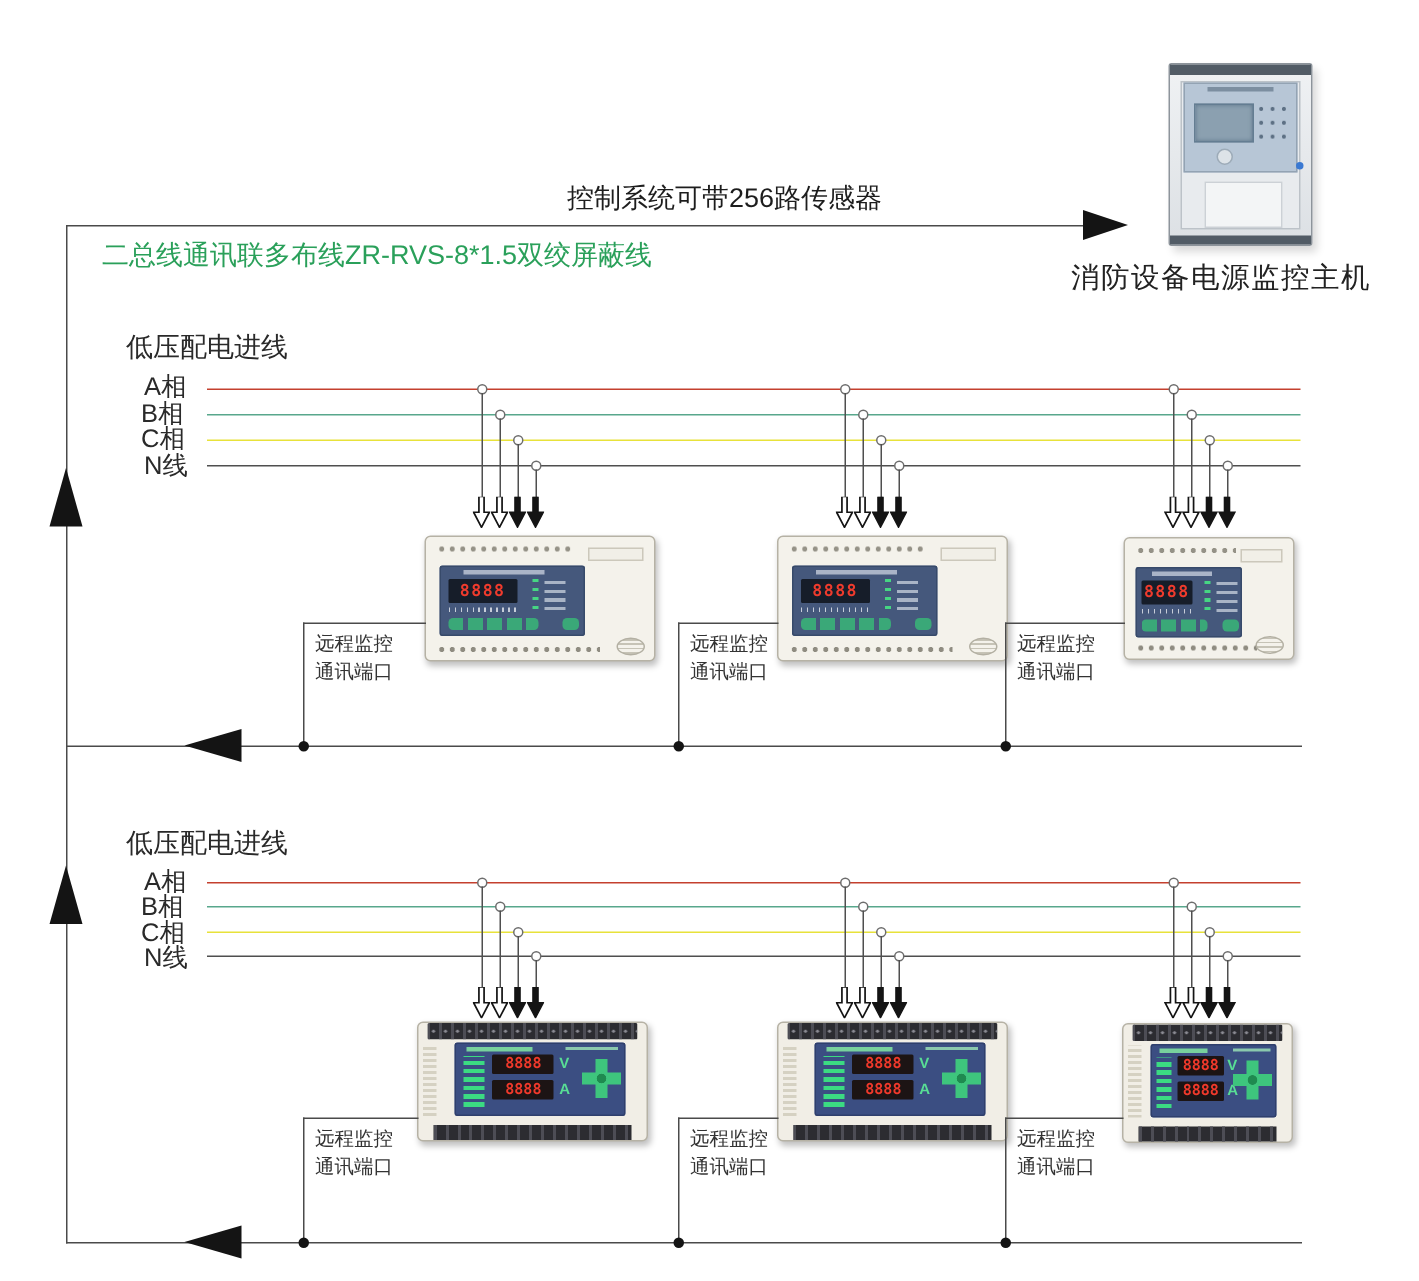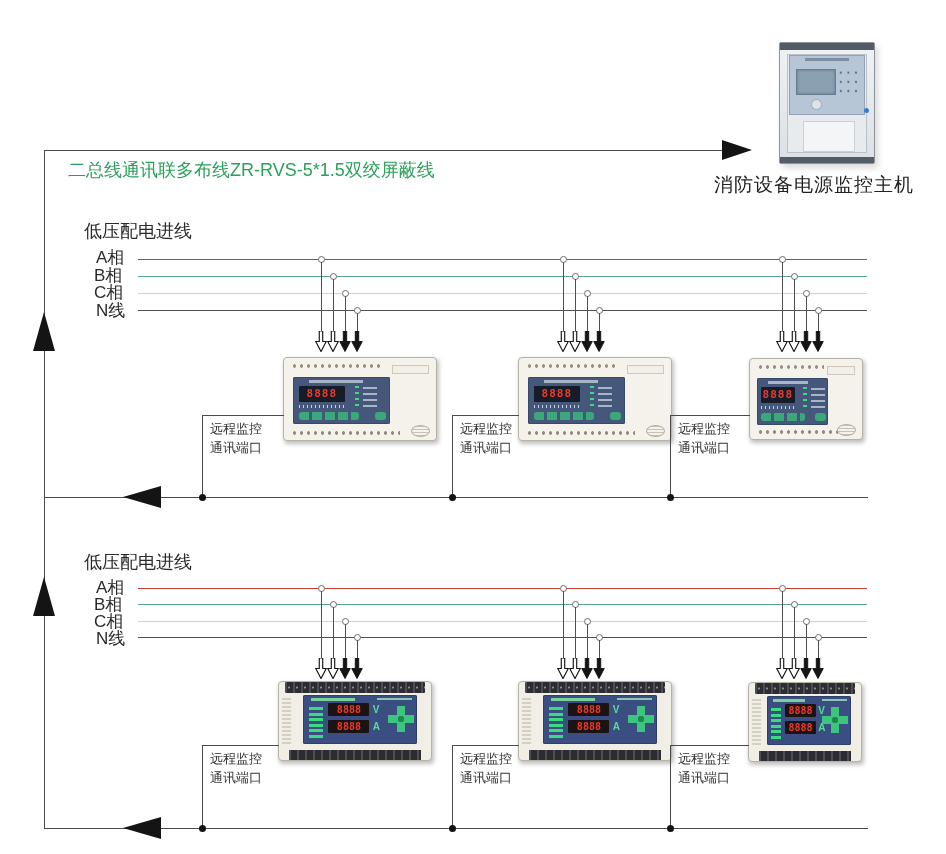--- a/index.html
+++ b/index.html
@@ -119,21 +119,22 @@
   <symbol id="ah" viewBox="0 0 12 22">
       <path d="M4.2 0 H7.8 V11 H11.5 L6 21.5 L0.5 11 H4.2 Z" fill="#ffffff" stroke="#141414" stroke-width="1.2"></path>
     </symbol>
   <symbol id="as" viewBox="0 0 12 22">
       <path d="M4.2 0 H7.8 V11 H11.5 L6 21.5 L0.5 11 H4.2 Z" fill="#141414" stroke="#141414" stroke-width="1"></path>
     </symbol>
 </svg>
 
 <div id="canvas">
 
-  <div id="wiringLab" class="lab" style="color: rgb(42, 160, 90);">二总线通讯联多布线ZR-RVS-5*1.5双绞屏蔽线</div>
+  <div id="sensorLab" class="lab">控制系统可带256路传感器</div>
+  <div id="wiringLab" class="lab" style="color: rgb(42, 160, 90);">二总线通讯联多布线ZR-RVS-8*1.5双绞屏蔽线</div>
   <div id="hostLab" class="lab">消防设备电源监控主机</div>
 
   <div class="hline" style="left:44px;top:150px;width:679px"></div>
   <div class="arr-right" style="left:722px;top:140px"></div>
   <div class="vline" style="left:44px;top:150px;height:679px"></div>
   <div class="arr-up" style="left:33px;top:312px"></div>
   <div class="arr-up" style="left:33px;top:577px"></div>
 
   <div id="host">
     <i class="host-top"></i>

